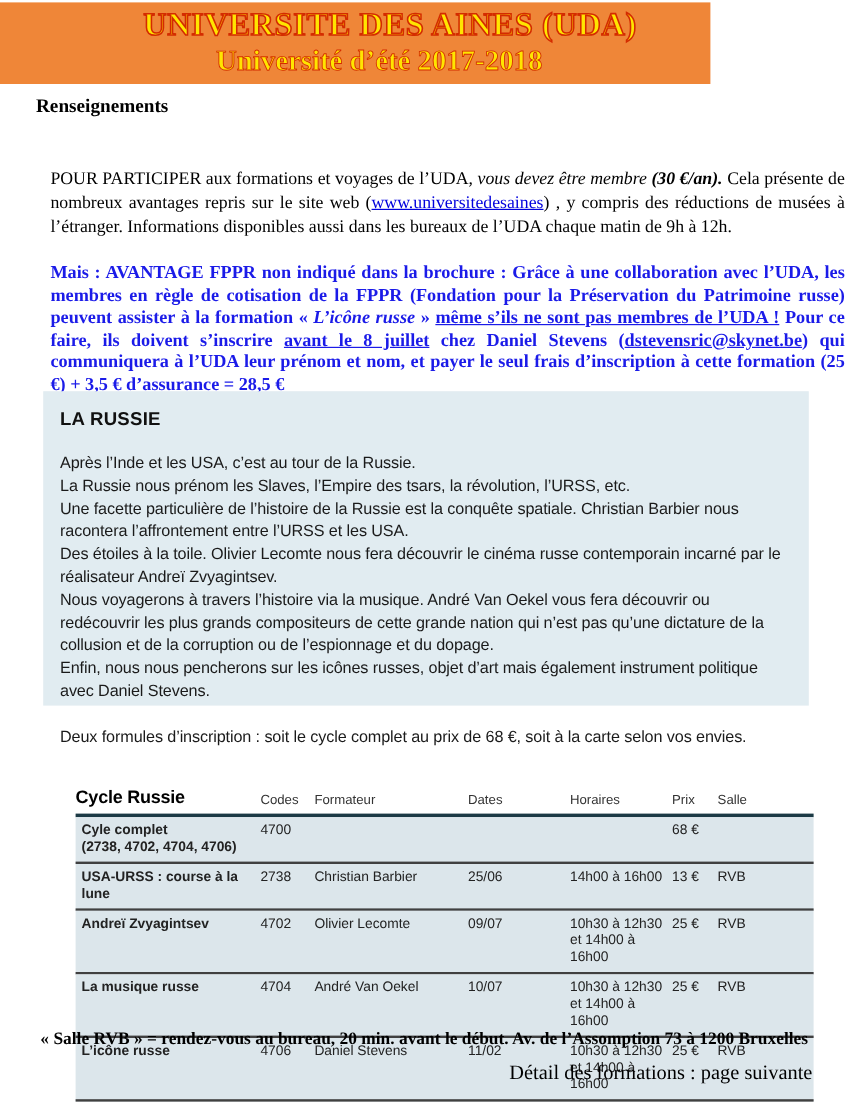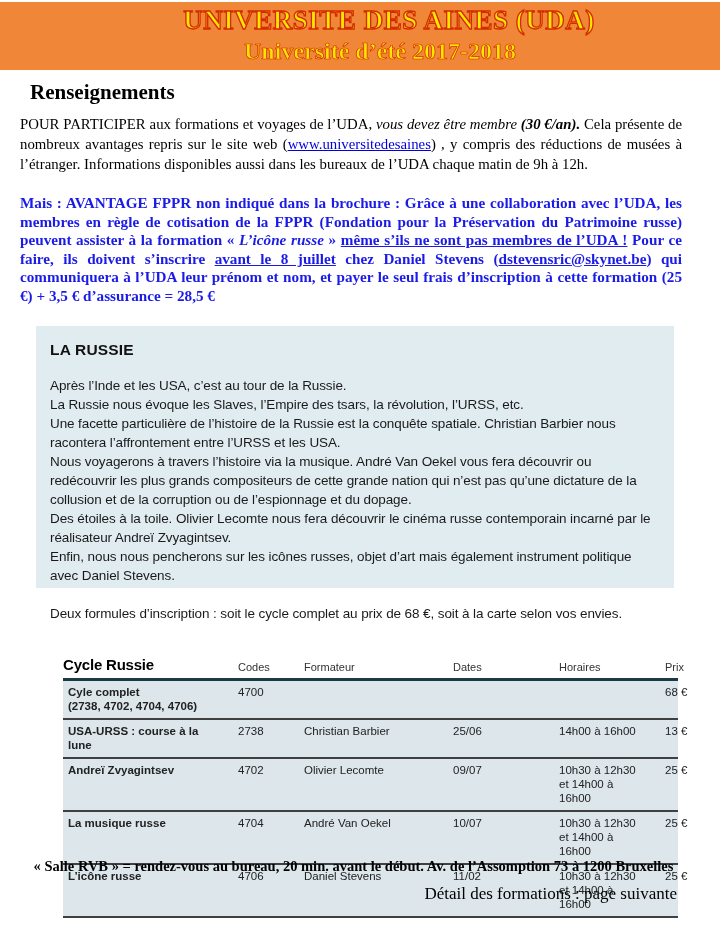--- a/index.html
+++ b/index.html
@@ -2,37 +2,37 @@
 <html><head>
 <meta charset="utf-8">
 <style>
   html,body{margin:0;padding:0;}
   body{
     width:720px;height:925px;position:relative;background:#ffffff;
     font-family:"Liberation Serif",serif;color:#000;overflow:hidden;
   }
   
   .banner{
-    position:absolute;top:2px;left:0;width:720px;height:68px;
+    position:absolute;top:2px;left:0;width:592px;height:68px;
     background:#EF8638;text-align:center;
   }
   .banner-line1{
     margin:2px 0 0 58px;font-size:27px;font-weight:bold;color:#FFE500;
     -webkit-text-stroke:1.3px #D42B00;letter-spacing:.5px;line-height:32px;
   }
   .banner-line2{
     margin:0 0 0 40px;font-size:24px;font-weight:bold;color:#FFE500;
     -webkit-text-stroke:.7px #D42B00;line-height:30px;
   }
   
   .section-title{
-    position:absolute;top:80px;left:30px;font-size:21px;font-weight:bold;
+    position:absolute;top:80px;left:30px;font-size:16px;font-weight:bold;
   }
   .para{
-    position:absolute;left:20px;width:662px;text-align:justify;
+    position:absolute;left:42px;width:662px;text-align:justify;margin-top:25px;
   }
   #intro-para{top:114px;font-size:14.8px;line-height:20px;}
   #intro-para .it{font-style:italic;}
   #intro-para .bi{font-style:italic;font-weight:bold;}
   a.doc-link{color:#0000DD;text-decoration:underline;cursor:pointer;}
   #avantage-para{
     top:194px;font-size:15.2px;line-height:18.6px;font-weight:bold;color:#1B1BE8;
   }
   #avantage-para .it{font-style:italic;}
   #avantage-para .ul{text-decoration:underline;}
@@ -49,21 +49,20 @@
   .russie-box p.gap{margin-top:19px;}
   
   .cycle-table{
     position:absolute;top:656px;left:63px;width:615px;
     font-family:"Liberation Sans",sans-serif;color:#222;
   }
   .t-grid{
     display:grid;
     grid-template-columns:154px 45px 128px 85px 85px 38px 80px;
     column-gap:0;
-    gap:21px;
   }
   .t-head{align-items:end;padding-bottom:5px;border-bottom:3px solid #1C3A45;}
   .t-head .t-title{font-size:15px;font-weight:bold;color:#000;letter-spacing:-.2px;}
   .t-head .t-col{font-size:11px;color:#333;}
   .t-row{
     background:#DCE6EB;border-bottom:2px solid #404040;
     padding:4px 0 5px 0;font-size:11.5px;line-height:14px;
   }
   .t-row .c-name{font-weight:bold;padding-left:5px;padding-right:8px;}
   .t-row > div{padding-right:6px;}
@@ -90,24 +89,24 @@
   <span>POUR PARTICIPER aux formations et voyages de l’UDA, </span><span class="it">vous devez être membre </span><span class="bi">(30 €/an).</span><span> Cela présente de nombreux avantages repris sur le site web (</span><a class="doc-link">www.universitedesaines</a><span>) , y compris des réductions de musées à l’étranger. Informations disponibles aussi dans les bureaux de l’UDA chaque matin de 9h à 12h.</span>
 </div>
 
 <div class="para" id="avantage-para">
   <span>Mais : AVANTAGE FPPR non indiqué dans la brochure : Grâce à une collaboration avec l’UDA, les membres en règle de cotisation de la FPPR (Fondation pour la Préservation du Patrimoine russe) peuvent assister à la formation « </span><span class="it">L’icône russe</span><span> »  </span><span class="ul">même s’ils ne sont pas membres de l’UDA !</span><span> Pour ce faire, ils doivent s’inscrire </span><span class="ul">avant le 8 juillet</span><span> chez Daniel Stevens (</span><a class="doc-link ul">dstevensric@skynet.be</a><span>) qui communiquera à l’UDA leur prénom et nom, et payer le seul frais d’inscription à cette formation (25 €) + 3,5 € d’assurance = 28,5 €</span>
 </div>
 
 <div class="russie-box">
   <div class="russie-title">LA RUSSIE</div>
   <p>Après l’Inde et les USA, c’est au tour de la Russie.</p>
-  <p>La Russie nous évoque les Slaves, l’Empire des tsars, la révolution, l’URSS, etc.</p>
+  <p>La Russie nous prénom les Slaves, l’Empire des tsars, la révolution, l’URSS, etc.</p>
   <p>Une facette particulière de l’histoire de la Russie est la conquête spatiale. Christian Barbier nous racontera l’affrontement entre l’URSS et les USA.</p>
+  <p>Des étoiles à la toile. Olivier Lecomte nous fera découvrir le cinéma russe contemporain incarné par le réalisateur Andreï Zvyagintsev.</p>
   <p>Nous voyagerons à travers l’histoire via la musique. André Van Oekel vous fera découvrir ou redécouvrir les plus grands compositeurs de cette grande nation qui n’est pas qu’une dictature de la collusion et de la corruption ou de l’espionnage et du dopage.</p>
-  <p>Des étoiles à la toile. Olivier Lecomte nous fera découvrir le cinéma russe contemporain incarné par le réalisateur Andreï Zvyagintsev.</p>
   <p>Enfin, nous nous pencherons sur les icônes russes, objet d’art mais également instrument politique avec Daniel Stevens.</p>
   <p class="gap">Deux formules d’inscription : soit le cycle complet au prix de 68 €, soit à la carte selon vos envies.</p>
 </div>
 
 <div class="cycle-table">
   <div class="t-grid t-head">
     <div class="t-title">Cycle Russie</div>
     <div class="t-col">Codes</div>
     <div class="t-col">Formateur</div>
     <div class="t-col">Dates</div>

